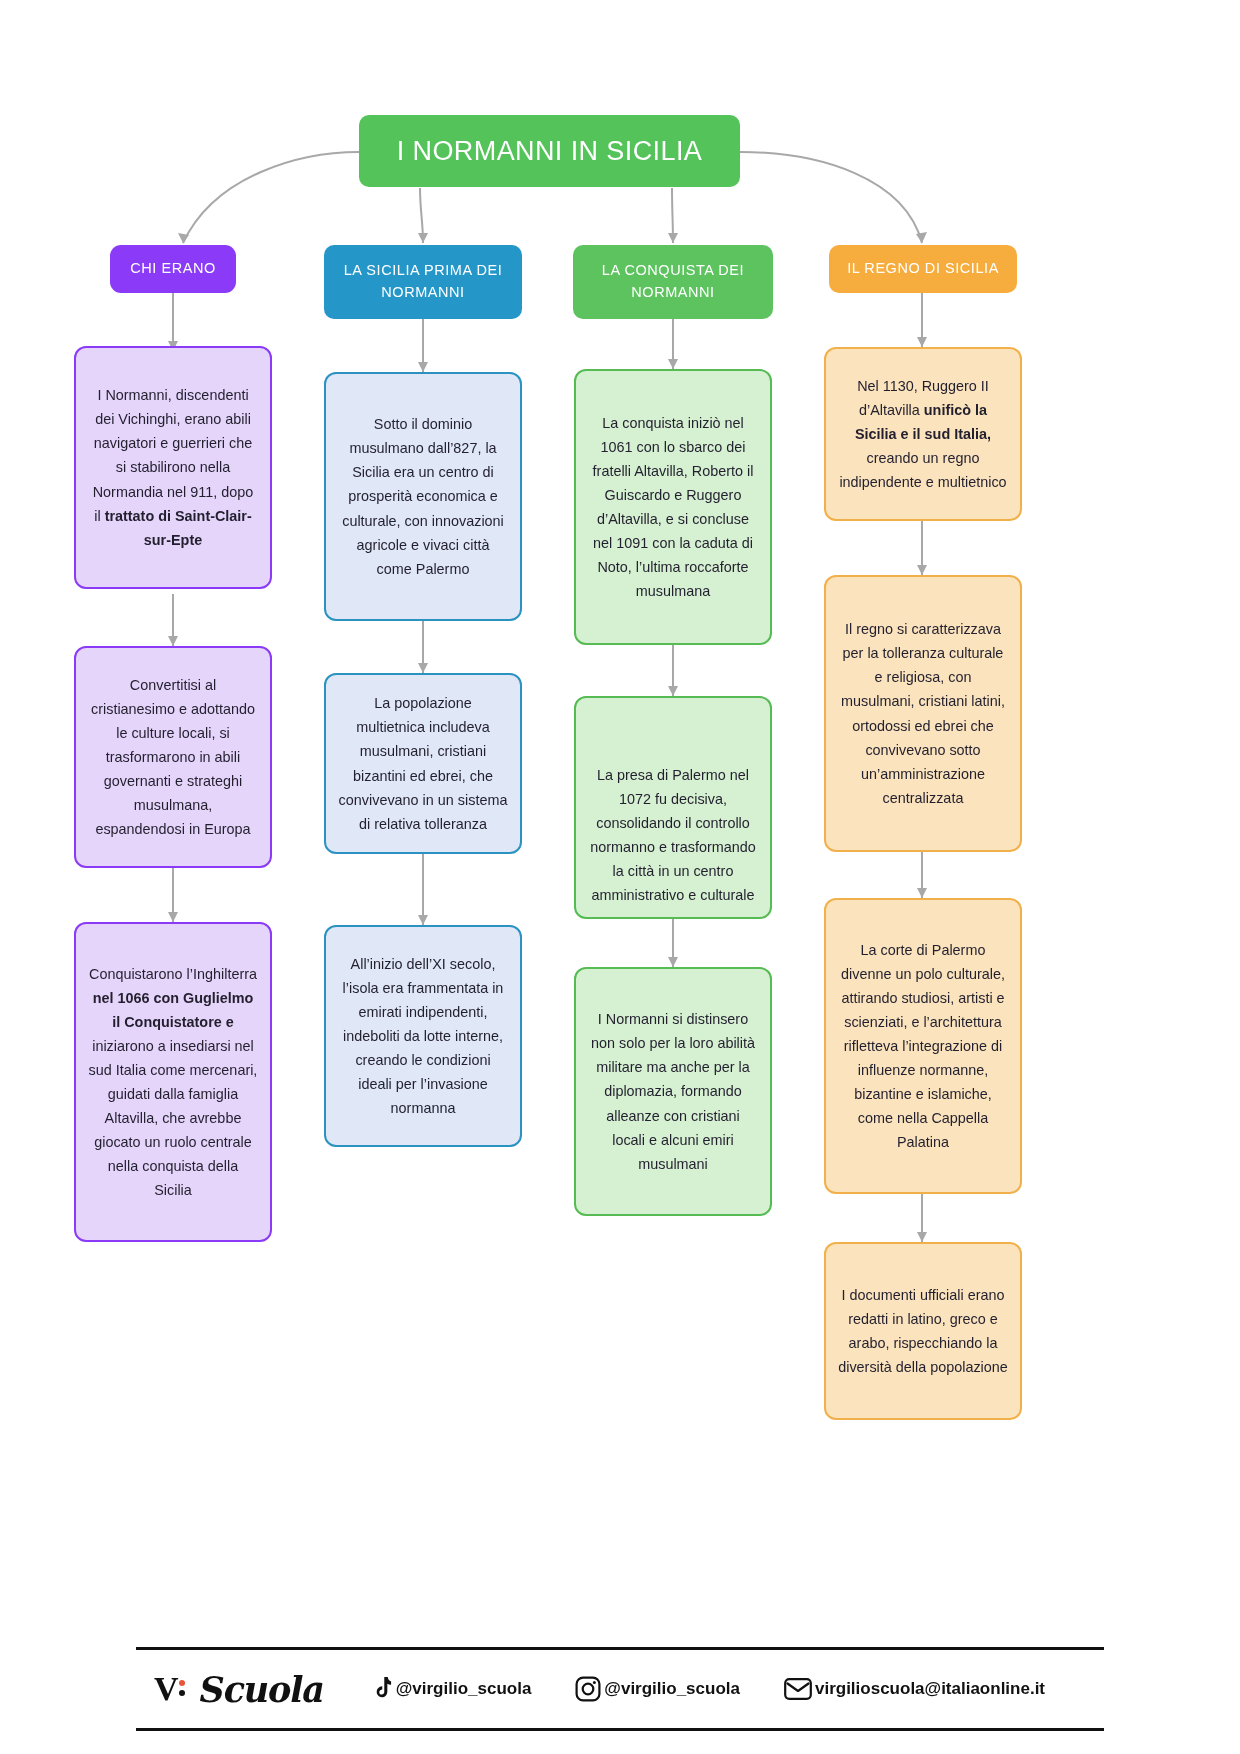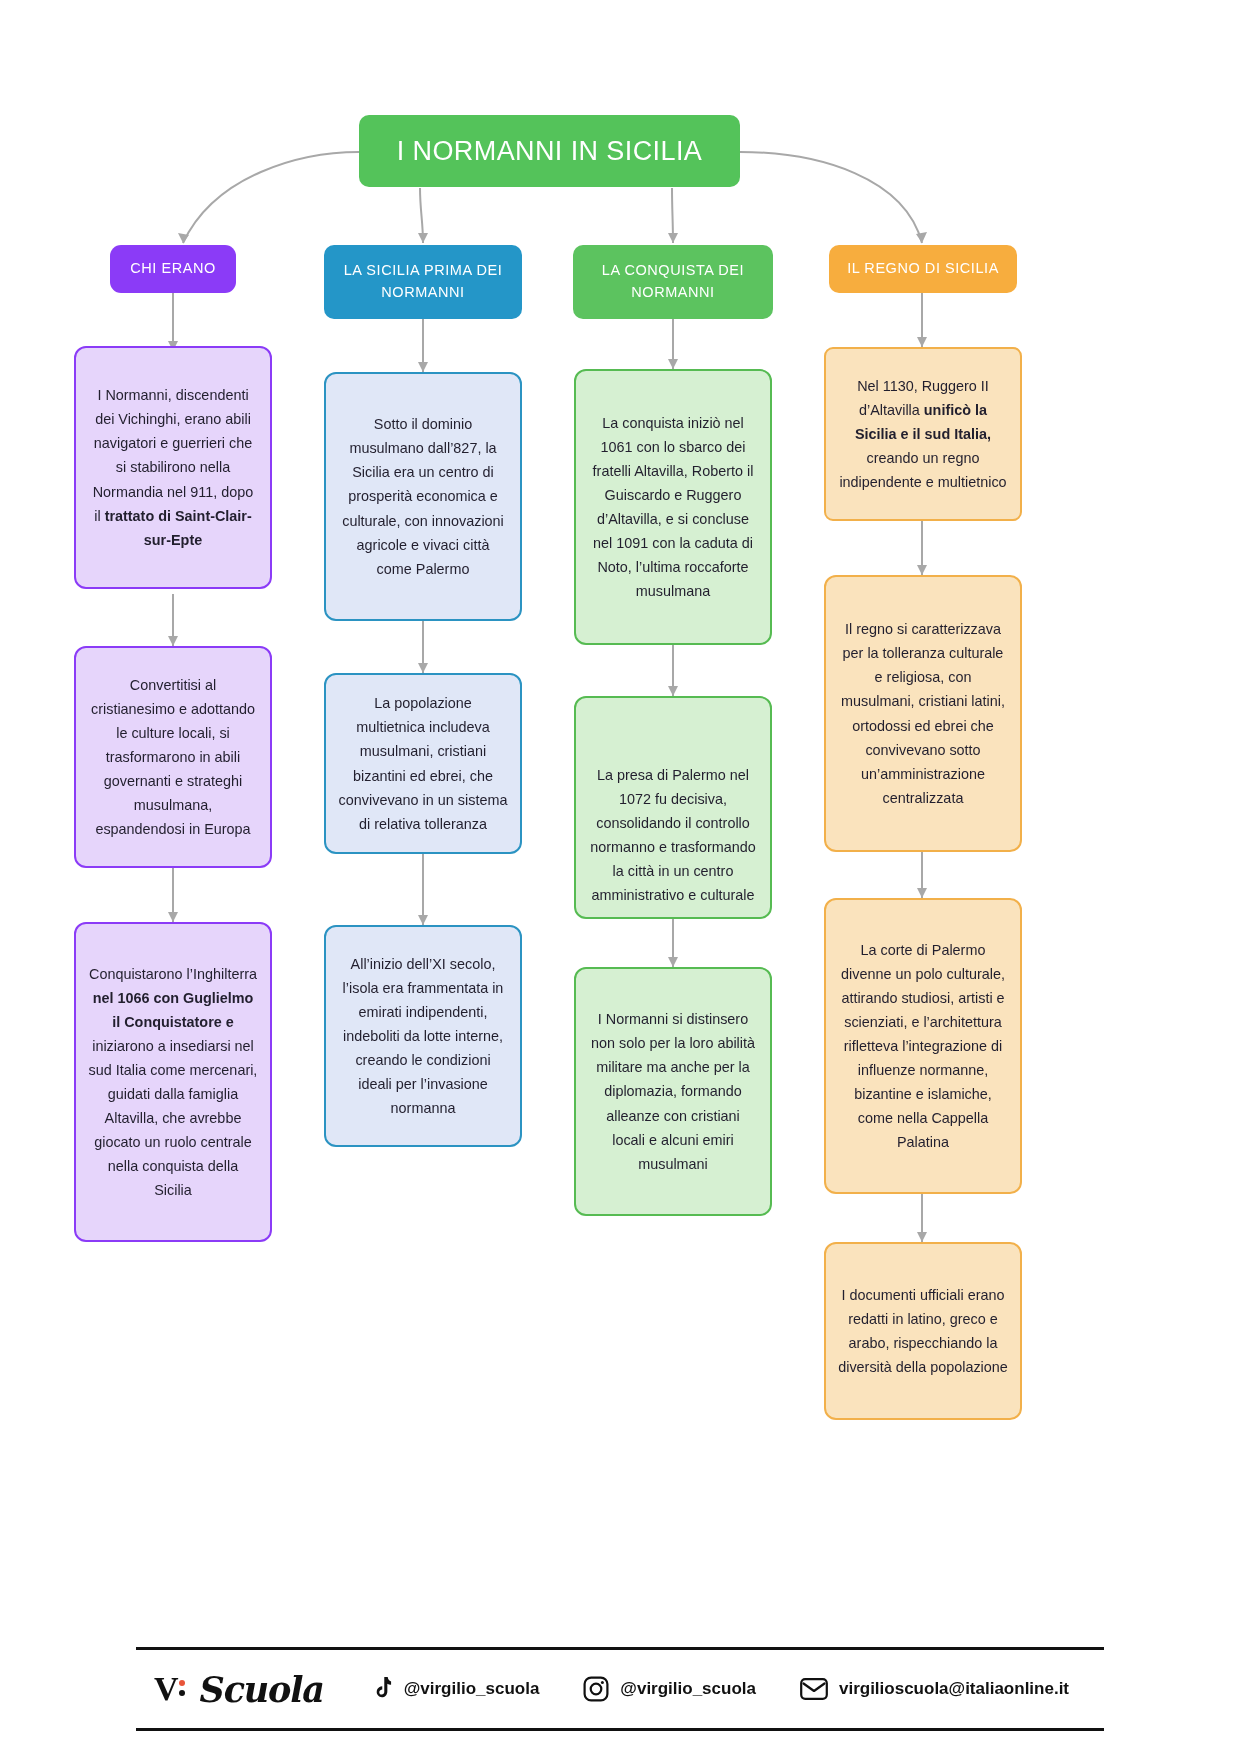--- a/index.html
+++ b/index.html
@@ -118,21 +118,21 @@
   .logo-script {
     font-family: "DejaVu Serif", serif;
     font-style: italic;
     font-weight: 700;
     font-size: 35px;
     color: #111;
     margin-left: 12px;
     letter-spacing: -1.2px;
   }
   .social {
-    display: flex; align-items: center; gap: 11px;
+    display: flex; align-items: center; gap: 3px;
     margin-right: 44px;
   }
   .social .lbl {
     font-size: 17px;
     font-weight: 700;
     color: #111;
   }
   .social svg { display: block; }
 </style>
 </head>
@@ -226,21 +226,21 @@
   <div class="card col-green" style="left:574px; top:369px; width:198px; height:276px;">
     <p>La conquista iniziò nel 1061 con lo sbarco dei fratelli Altavilla, Roberto il Guiscardo e Ruggero d’Altavilla, e si concluse nel 1091 con la caduta di Noto, l’ultima roccaforte musulmana</p>
   </div>
   <div class="card col-green" style="left:574px; top:696px; width:198px; height:223px;align-items:flex-end;">
     <p>La presa di Palermo nel 1072 fu decisiva, consolidando il controllo normanno e trasformando la città in un centro amministrativo e culturale</p>
   </div>
   <div class="card col-green" style="left:574px; top:967px; width:198px; height:249px;">
     <p>I Normanni si distinsero non solo per la loro abilità militare ma anche per la diplomazia, formando alleanze con cristiani locali e alcuni emiri musulmani</p>
   </div>
 
-  <div class="card col-orange" style="left:824px; top:347px; width:198px; height:174px;border-radius:9px;">
+  <div class="card col-orange" style="left:824px; top:347px; width:198px; height:174px;">
     <p>Nel 1130, Ruggero II d’Altavilla <b>unificò la Sicilia e il sud Italia,</b> creando un regno indipendente e multietnico</p>
   </div>
   <div class="card col-orange" style="left:824px; top:575px; width:198px; height:277px;">
     <p>Il regno si caratterizzava per la tolleranza culturale e religiosa, con musulmani, cristiani latini, ortodossi ed ebrei che convivevano sotto un’amministrazione centralizzata</p>
   </div>
   <div class="card col-orange" style="left:824px; top:898px; width:198px; height:296px;">
     <p>La corte di Palermo divenne un polo culturale, attirando studiosi, artisti e scienziati, e l’architettura rifletteva l’integrazione di influenze normanne, bizantine e islamiche, come nella Cappella Palatina</p>
   </div>
   <div class="card col-orange" style="left:824px; top:1242px; width:198px; height:178px;">
     <p>I documenti ufficiali erano redatti in latino, greco e arabo, rispecchiando la diversità della popolazione</p>

